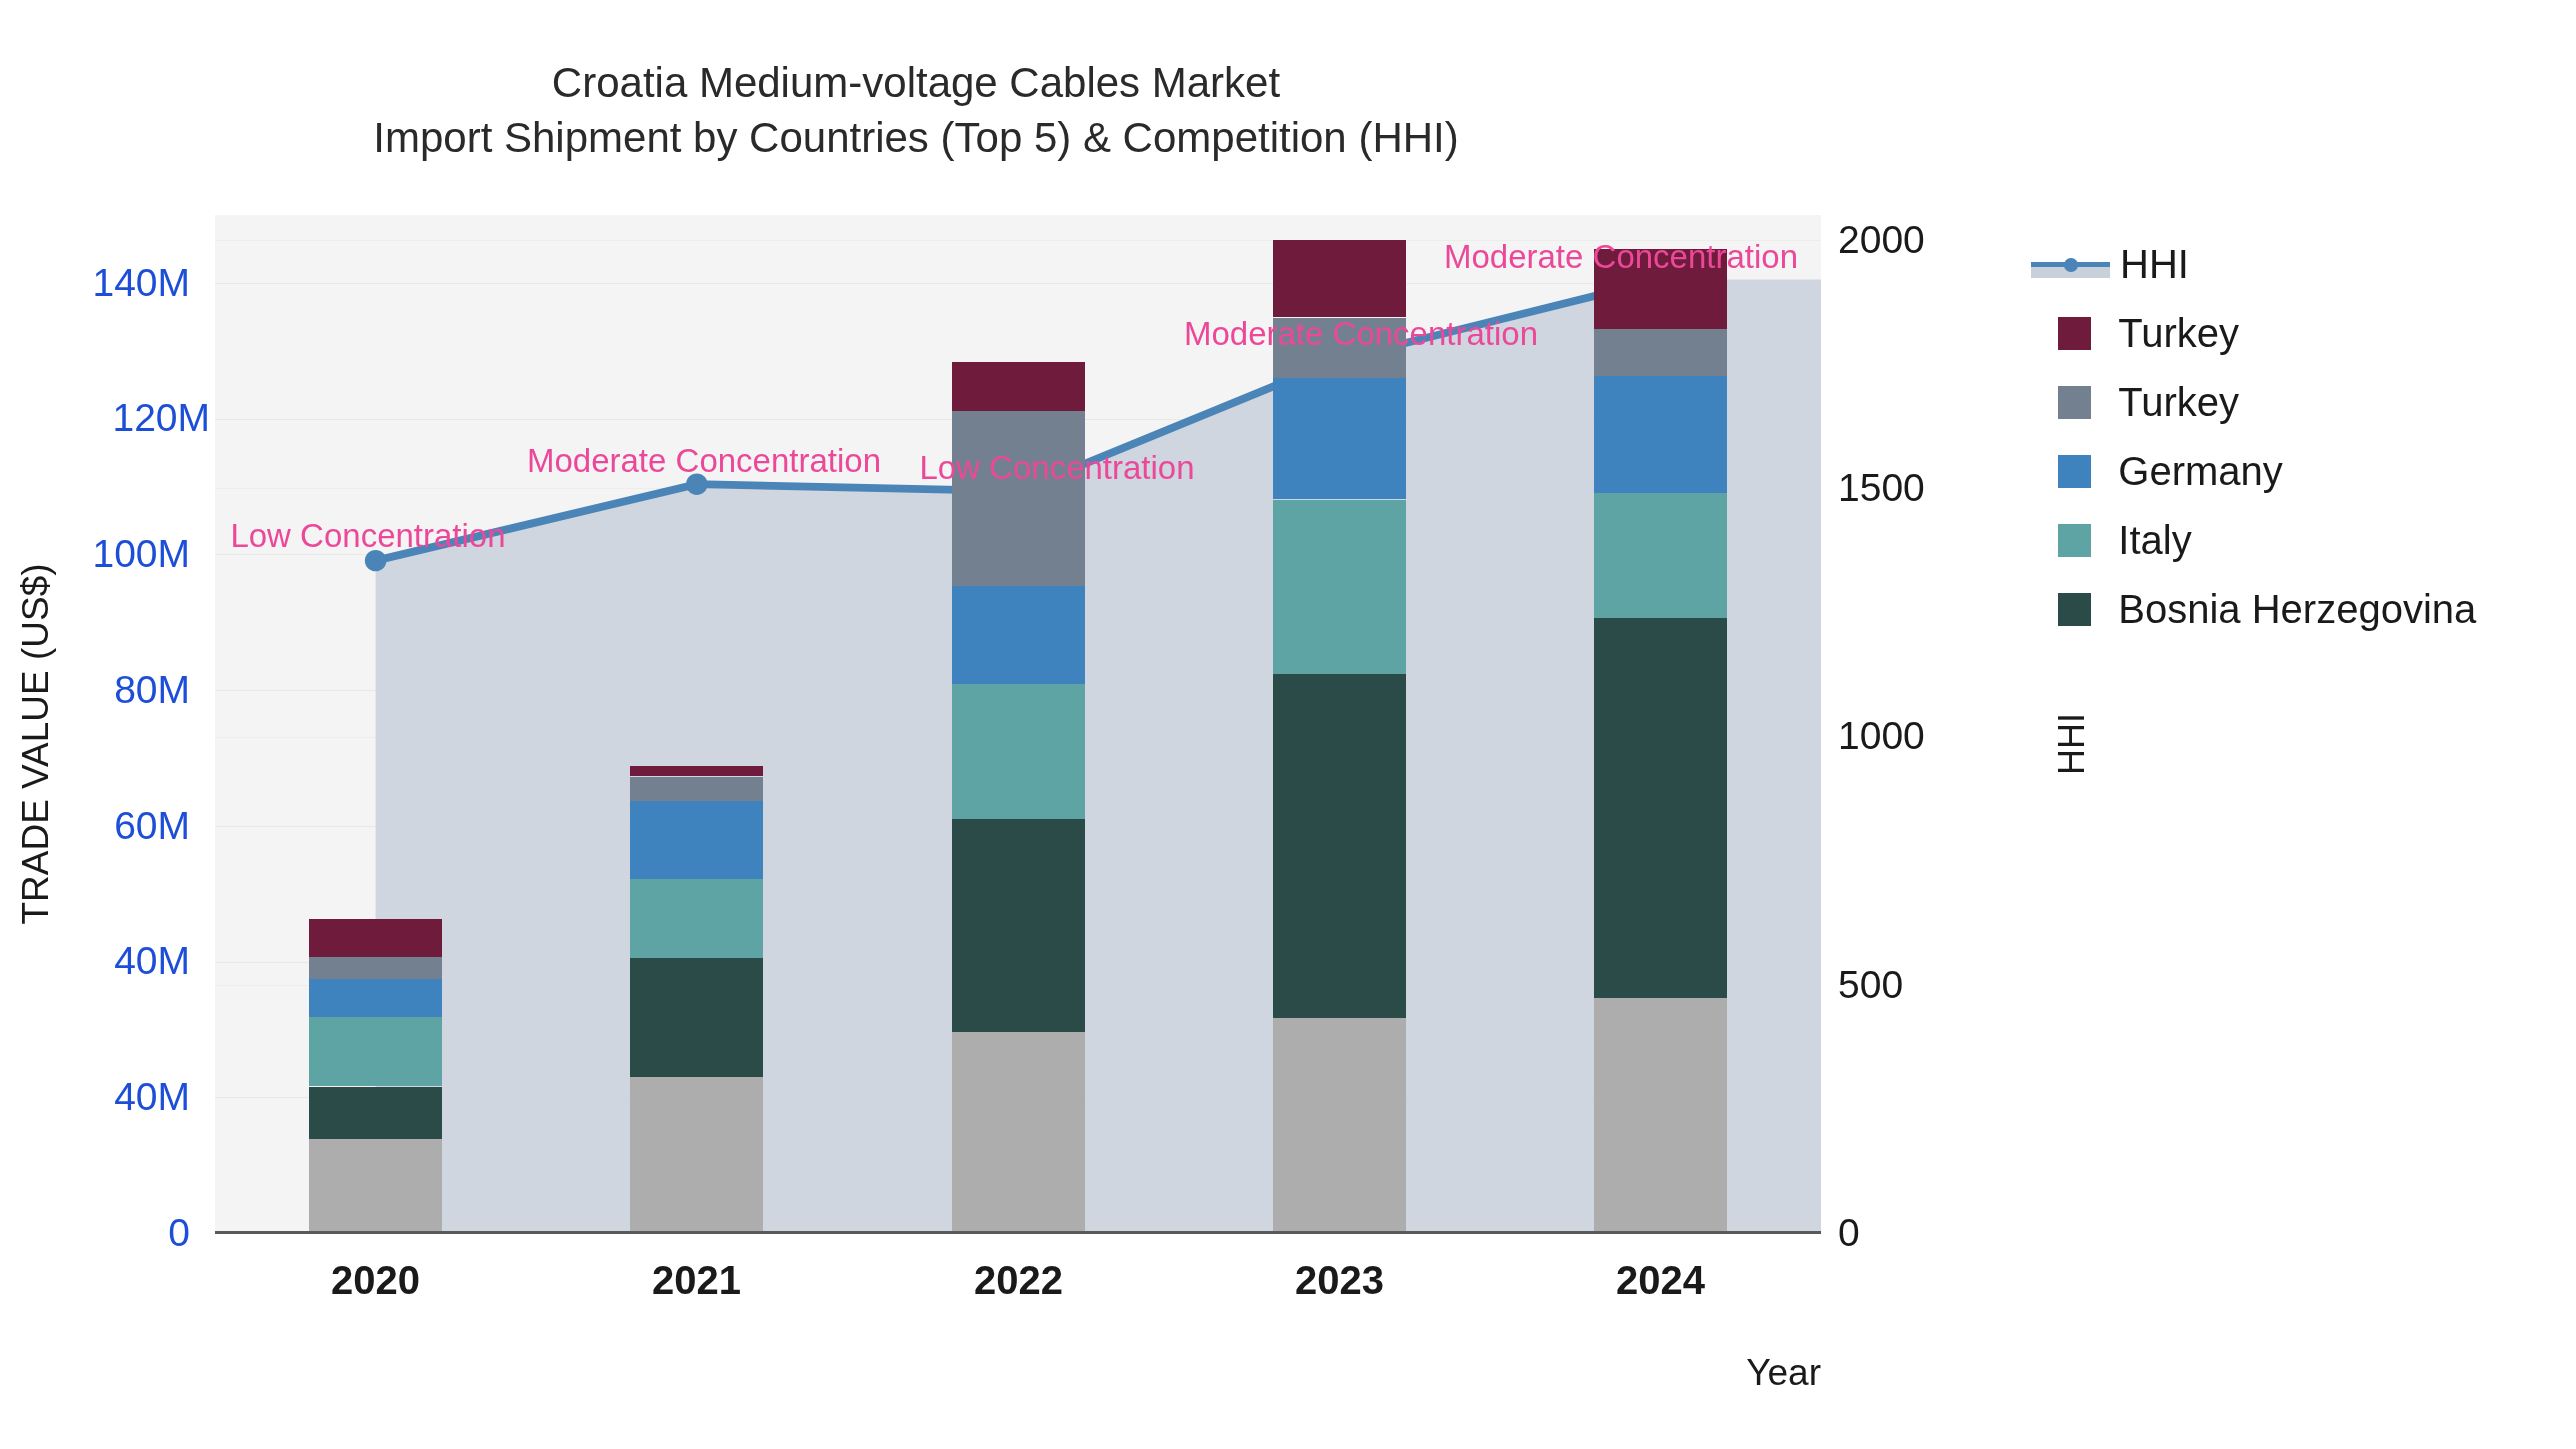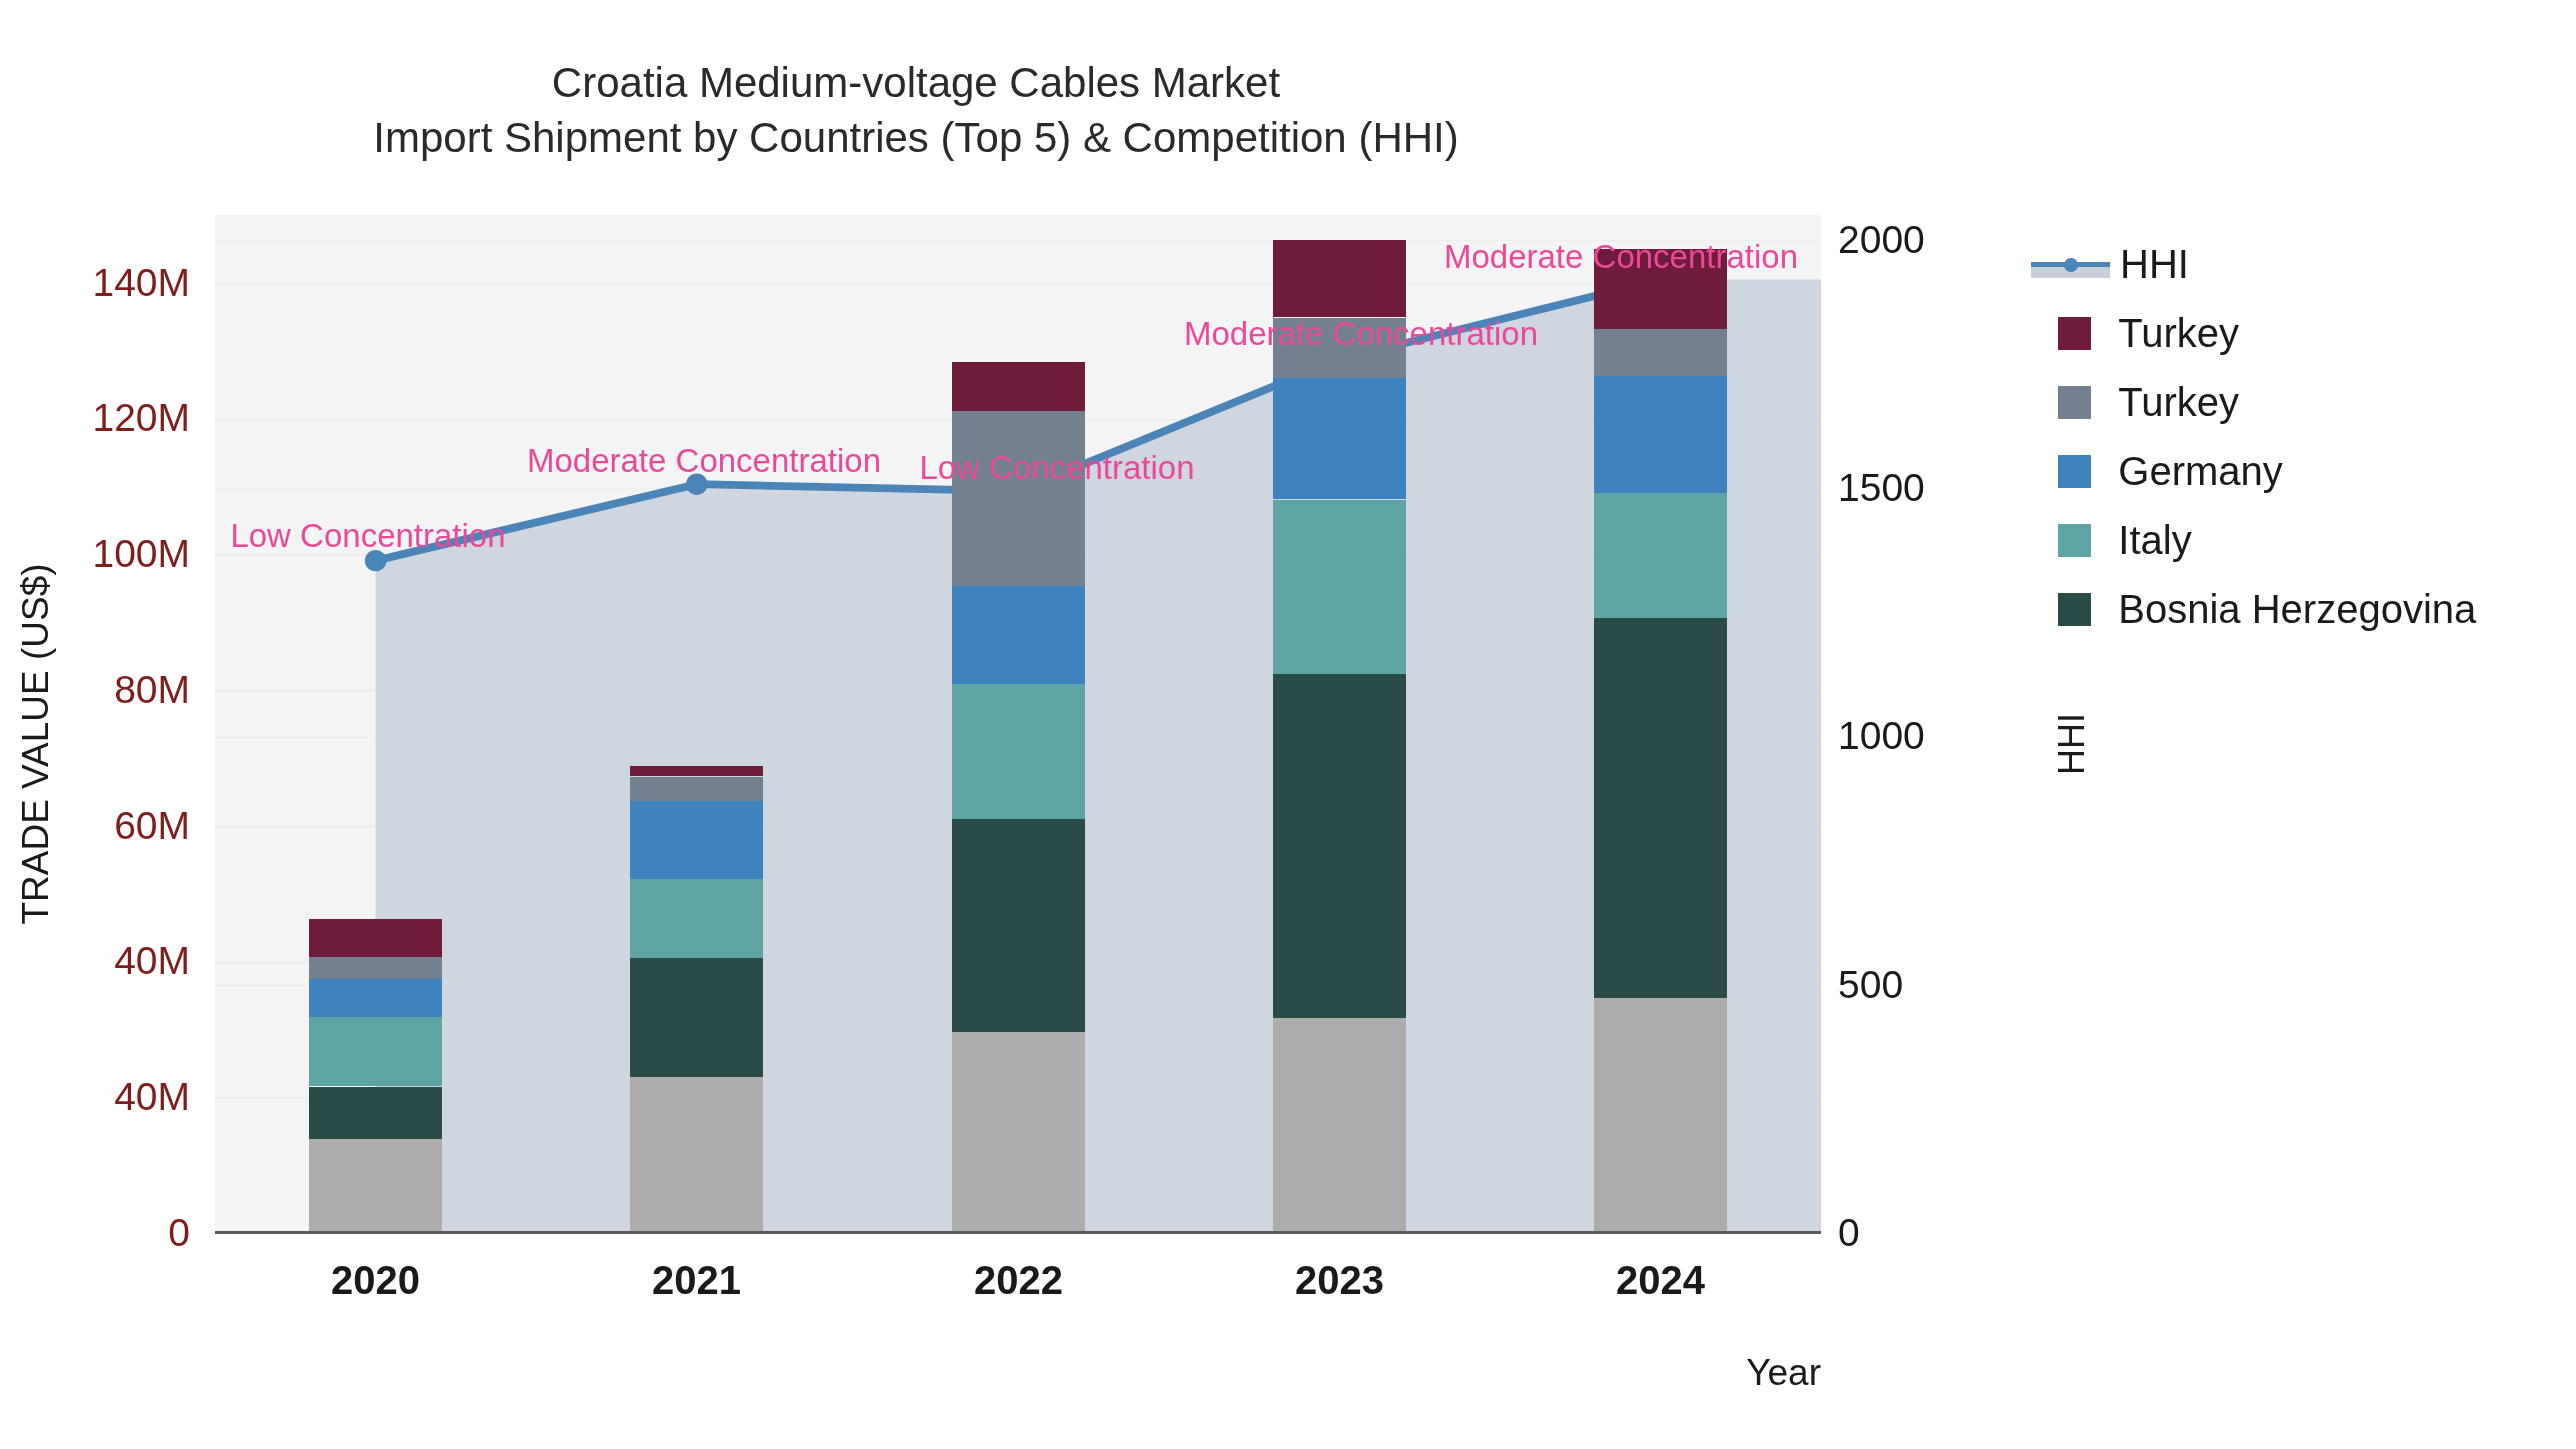--- a/index.html
+++ b/index.html
@@ -31,21 +31,21 @@
     position:absolute;left:215px;top:1231px;width:1606px;height:2.9px;background:#5a5a5a;
   }
 
   
   .bar-group{position:absolute;bottom:0;width:133px;}
   .seg{position:absolute;left:0;width:100%;}
 
   
   .ytick{
     position:absolute;right:0;width:186px;text-align:right;
-    font-size:39px;color:#7f1d1d;transform:translateY(-50%);
+    font-size:39px;color:#1d4ed8;transform:translateY(-50%);
     font-family:"Liberation Sans", sans-serif;
   }
   .ytick-r{
     position:absolute;left:0;width:186px;text-align:left;
     font-size:39px;color:#1a1a1a;transform:translateY(-50%);
   }
   .xtick{
     position:absolute;top:1258px;width:215px;text-align:center;
     font-size:40px;color:#1a1a1a;font-weight:700;
   }
@@ -161,21 +161,21 @@
 
   <div class="axis-baseline"></div>
 
   <div id="yticks-left">
       <div class="ytick" style="left: 0px; width: 190px; top: 1233px;">0</div>
       <div class="ytick" style="left: 0px; width: 190px; top: 1097px;">40M</div>
       <div class="ytick" style="left: 0px; width: 190px; top: 961px;">40M</div>
       <div class="ytick" style="left: 0px; width: 190px; top: 826px;">60M</div>
       <div class="ytick" style="left: 0px; width: 190px; top: 690px;">80M</div>
       <div class="ytick" style="left: 0px; width: 190px; top: 554px;">100M</div>
-      <div class="ytick" style="left: 0px; width: 190px; top: 418px;">120M</div>
+      <div class="ytick" style="left: 0px; width: 190px; top: 418px; padding-left: 20px;">120M</div>
       <div class="ytick" style="left: 0px; width: 190px; top: 283px;">140M</div>
     </div>
   <div id="yticks-right">
       <div class="ytick-r" style="left: 1838px; top: 1233px;">0</div>
       <div class="ytick-r" style="left: 1838px; top: 985px;">500</div>
       <div class="ytick-r" style="left: 1838px; top: 736px;">1000</div>
       <div class="ytick-r" style="left: 1838px; top: 488px;">1500</div>
       <div class="ytick-r" style="left: 1838px; top: 240px;">2000</div>
     </div>
   <div id="xticks">

